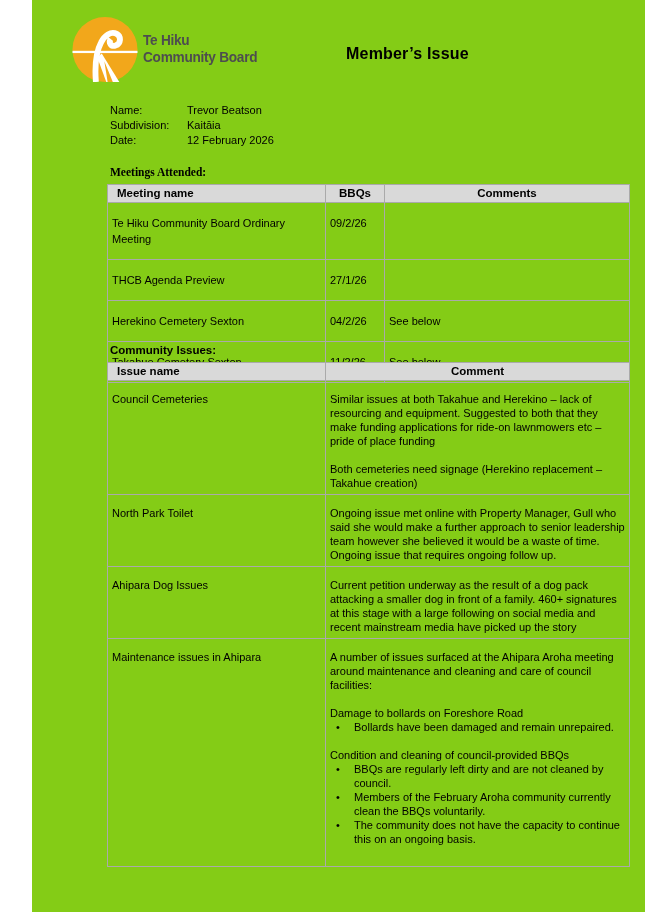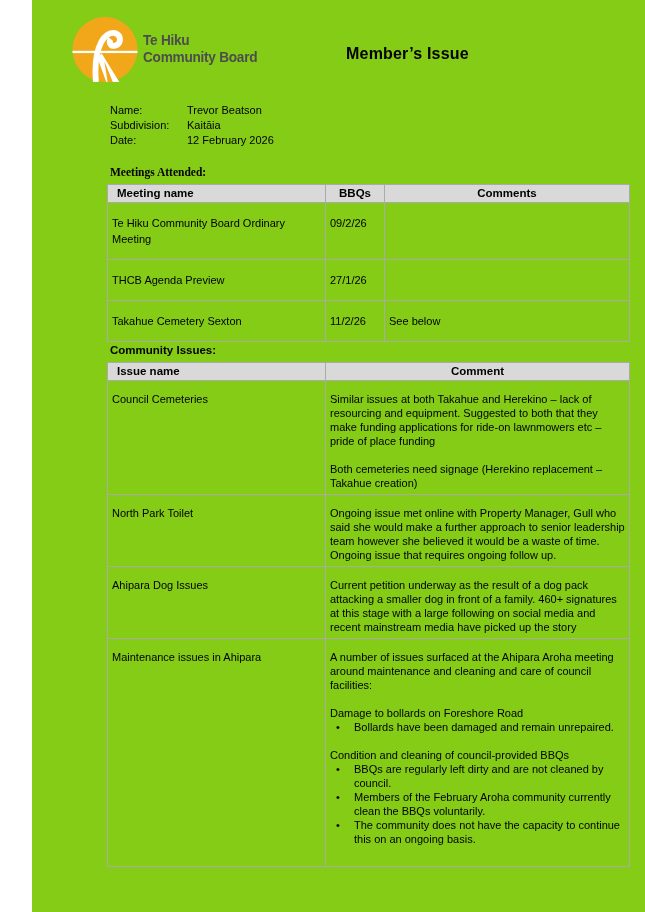--- a/index.html
+++ b/index.html
@@ -132,20 +132,25 @@
           <td>Te Hiku Community Board Ordinary Meeting</td>
           <td>09/2/26</td>
           <td></td>
         </tr>
         <tr>
           <td>THCB Agenda Preview</td>
           <td>27/1/26</td>
           <td></td>
         </tr>
         <tr>
+          <td>Herekino Cemetery Sexton</td>
+          <td>04/2/26</td>
+          <td>See below</td>
+        </tr>
+        <tr>
           <td>Takahue Cemetery Sexton</td>
           <td>11/2/26</td>
           <td>See below</td>
         </tr>
       </tbody>
   </table>
 
   <div class="section-heading heading-issues">Community Issues:</div>
 
   <table class="issues-table">

